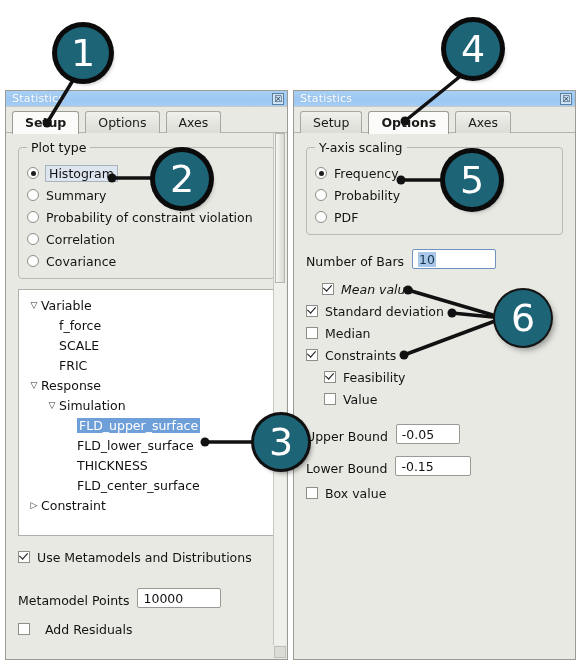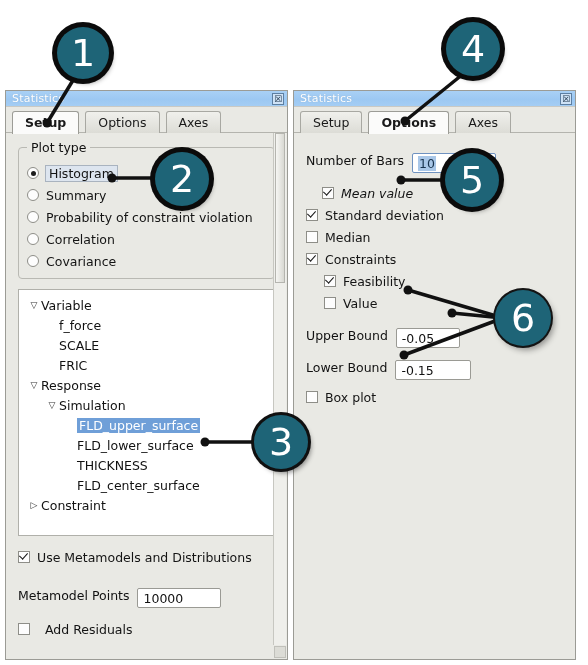--- a/index.html
+++ b/index.html
@@ -166,21 +166,21 @@
     padding:0 5px;
     font-size:12.5px;color:#111;
     box-sizing:border-box;
     border-radius:2px;
   }
   .textin.sel-blue{
     border-color:#6f92c0;
   }
   .selnum{background:#a9c7e8;color:#17324d;padding:0 1px;}
 
-  .fieldrow{display:flex;align-items:flex-start;margin:20px 4px 0 4px;}
+  .fieldrow{display:flex;align-items:flex-end;margin:20px 4px 0 4px;}
   .fieldrow .flabel{font-size:12.5px;margin-right:8px;color:#111;}
 
   
   .vscroll{
     position:absolute;right:1px;top:42px;bottom:14px;width:12px;
     background:#efefeb;border-left:1px solid #c7c7c1;
   }
   .vscroll .thumb{
     position:absolute;left:1px;right:1px;top:0;height:150px;
     background:linear-gradient(to right,#f6f6f3,#d9d9d3);
@@ -334,20 +334,35 @@
   </div>
 
   <div class="tabstrip">
     <span class="tab">Setup</span>
     <span class="tab active">Options</span>
     <span class="tab">Axes</span>
   </div>
 
   <div class="panel-body">
 
+    <div class="groupbox" style="padding-bottom:6px;">
+      <span class="legend">Y-axis scaling</span>
+      <div class="row">
+        <span class="radio on"></span>
+        <span class="lbl">Frequency</span>
+      </div>
+      <div class="row">
+        <span class="radio"></span>
+        <span class="lbl">Probability</span>
+      </div>
+      <div class="row">
+        <span class="radio"></span>
+        <span class="lbl">PDF</span>
+      </div>
+    </div>
 
     <div class="fieldrow" style="margin-top:14px;">
       <span class="flabel">Number of Bars</span>
       <span class="textin sel-blue" style="width:84px;"><span class="selnum">10</span></span>
     </div>
 
     <div class="row" style="margin:9px 4px 0 20px;font-style:italic;">
       <span class="check on"></span>
       <span class="lbl">Mean value</span>
     </div>
@@ -376,21 +391,21 @@
       <span class="flabel">Upper Bound</span>
       <span class="textin" style="width:64px;">-0.05</span>
     </div>
     <div class="fieldrow" style="margin-top:12px;">
       <span class="flabel">Lower Bound</span>
       <span class="textin" style="width:76px;">-0.15</span>
     </div>
 
     <div class="row" style="margin:6px 4px 0 4px;">
       <span class="check"></span>
-      <span class="lbl">Box plot</span>
+      <span class="lbl">Box value</span>
     </div>
   </div>
 </div>
 
 <svg id="leaders" viewBox="0 0 588 665">
 
   <path d="M78,72 L47,123" stroke="#111" stroke-width="3.5" fill="none"></path>
   <circle cx="47" cy="123" r="4.5" fill="#111"></circle>
 
   <path d="M163,178 L112,178" stroke="#111" stroke-width="3.5" fill="none"></path>

